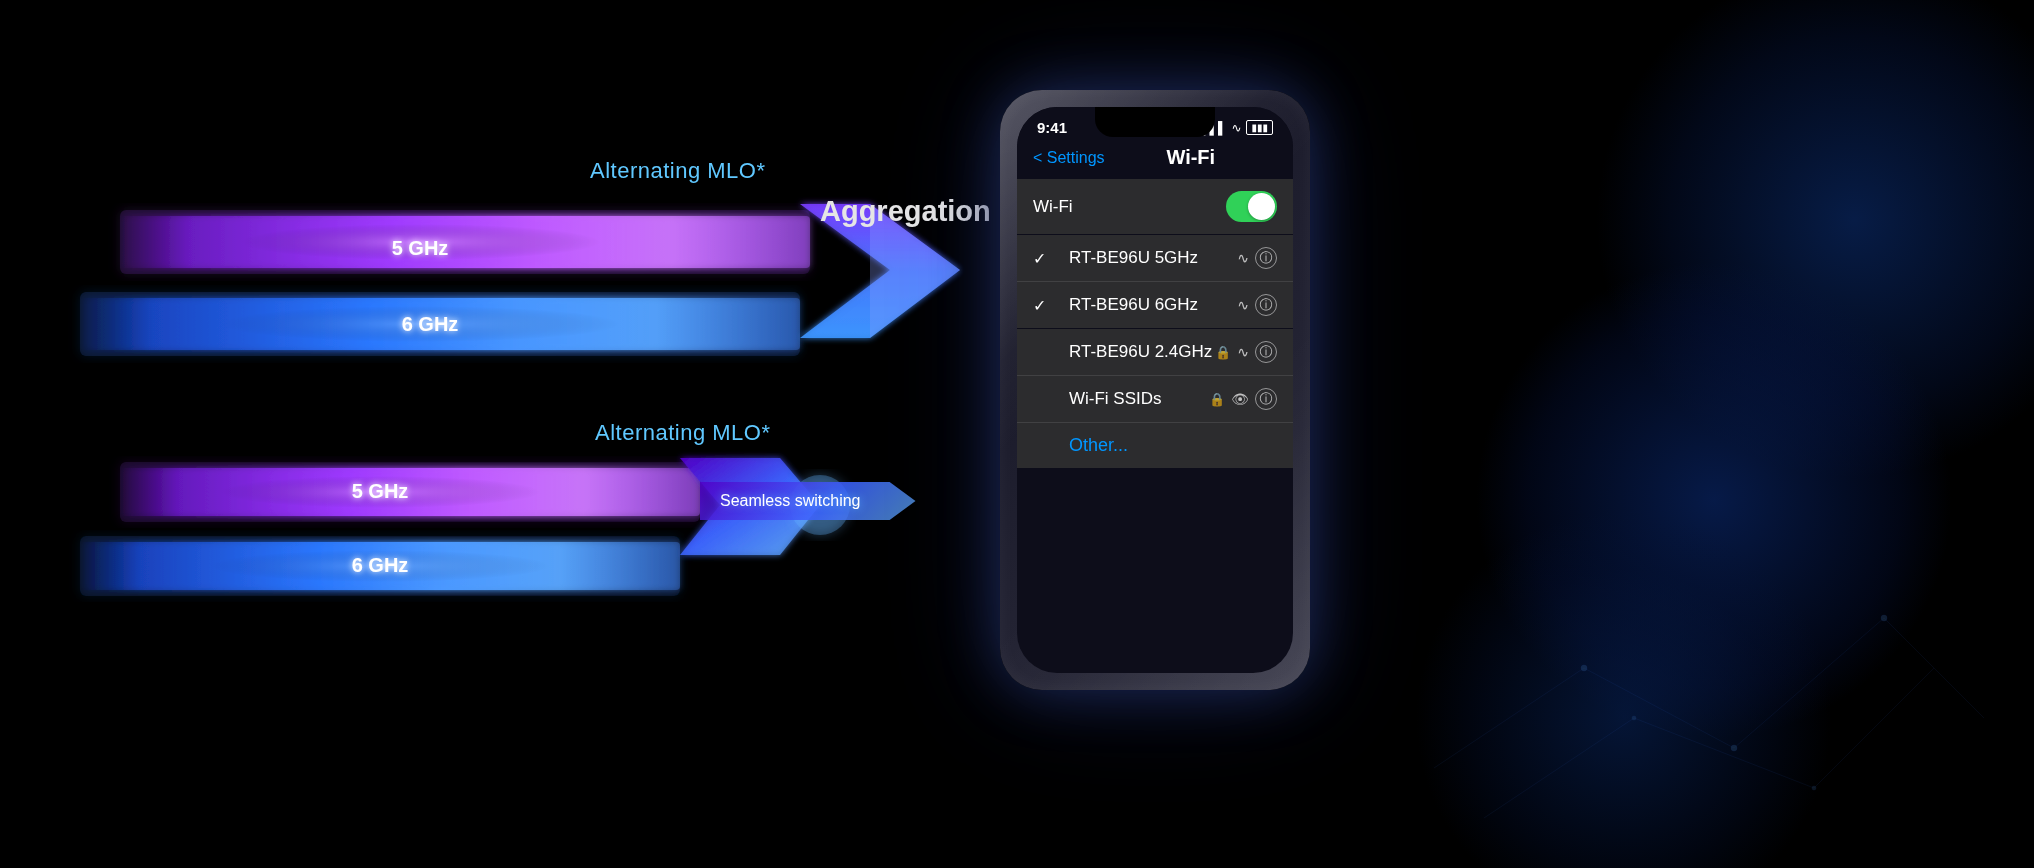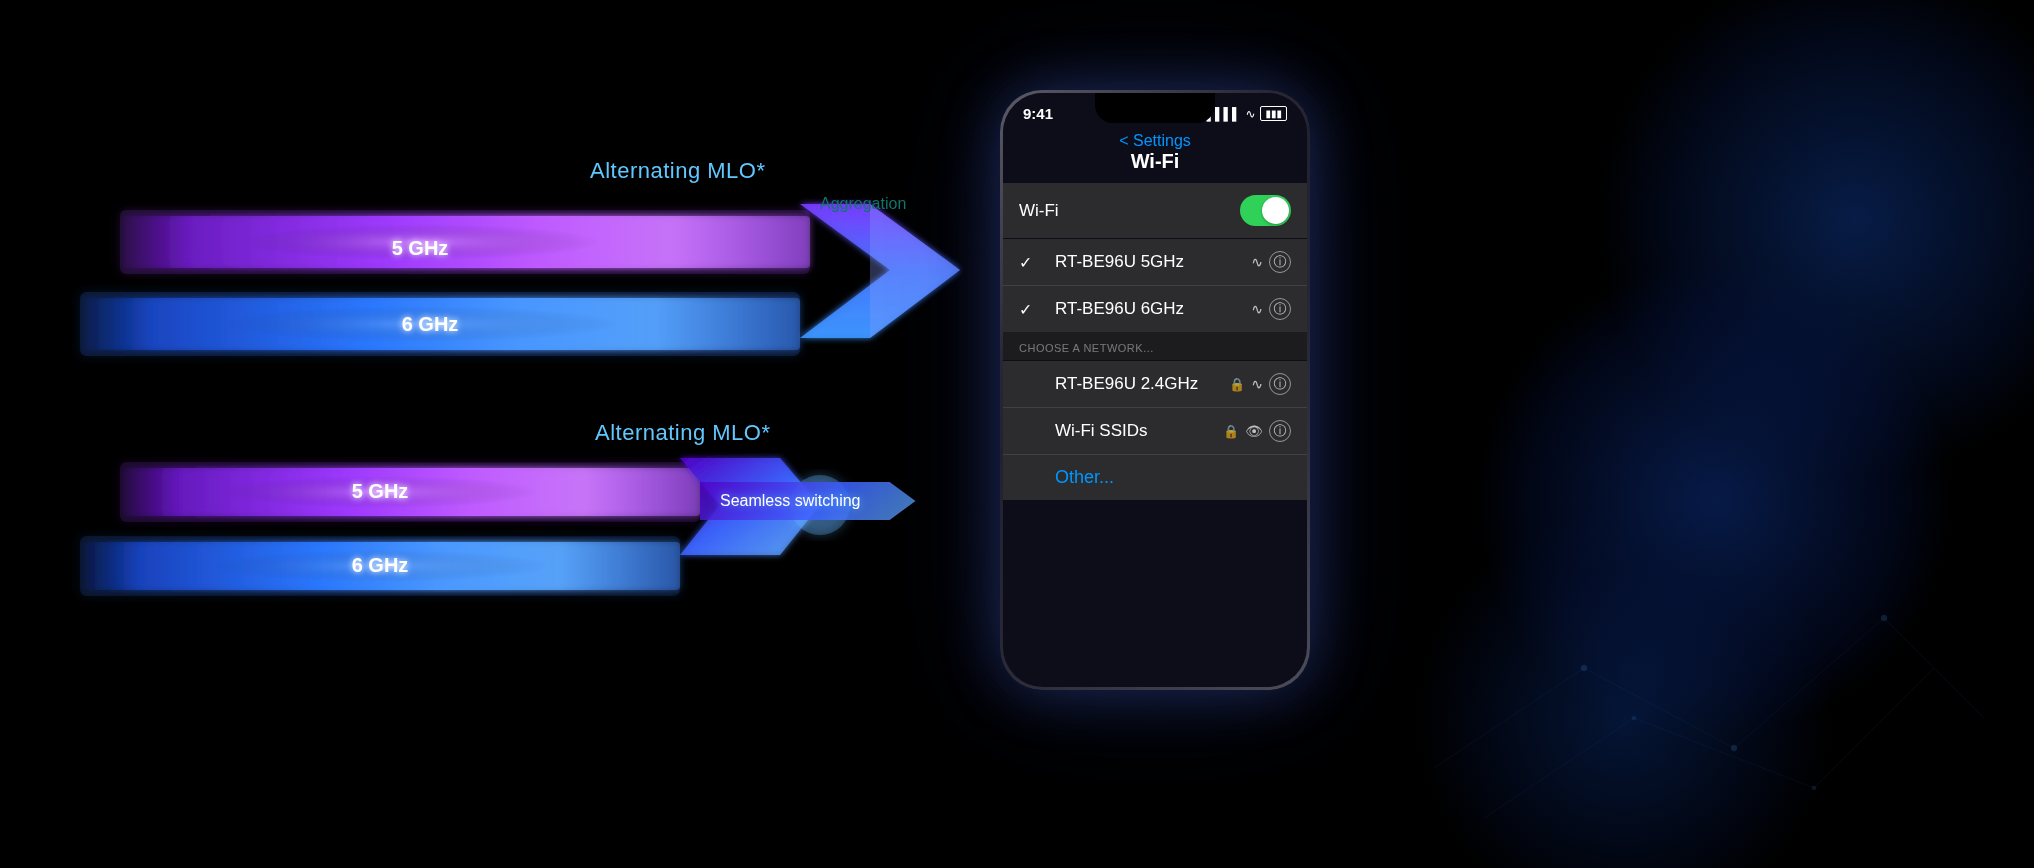--- a/index.html
+++ b/index.html
@@ -53,21 +53,21 @@
       height: 400px;
       opacity: 0.3;
       pointer-events: none;
     }
 
     .phone-outer {
       width: 310px;
       height: 600px;
       background: linear-gradient(135deg, #3a3a4a 0%, #1a1a2a 30%, #252535 70%, #3a3a4a 100%);
       border-radius: 42px;
-      padding: 3px;
+      padding: 17px;
       box-shadow: 
         0 0 60px rgba(80,120,255,0.3),
         0 0 120px rgba(60,80,200,0.2),
         inset 0 0 20px rgba(255,255,255,0.05),
         0 20px 60px rgba(0,0,0,0.8);
       position: relative;
     }
 
     
     .phone-outer::before {
@@ -109,21 +109,20 @@
       font-size: 12px;
     }
 
     
     .wifi-header {
       display: flex;
       align-items: center;
       justify-content: space-between;
       padding: 6px 16px 10px;
       background: #0d0d1a;
-      flex-direction: column;
     }
     .wifi-back {
       color: #0096ff;
       font-size: 16px;
     }
     .wifi-title {
       font-size: 20px;
       font-weight: 600;
       color: #fff;
     }
@@ -364,21 +363,21 @@
 
   <text x="380" y="567" text-anchor="middle" dominant-baseline="middle" font-size="20" font-weight="600" fill="#ffffff" filter="url(#glow)">6 GHz</text>
 
 </svg>
 
 <div style="position:absolute; left:590px; top:158px;">
   <span style="font-size:22px; font-weight:300; color:#60c8ff; letter-spacing:0.5px;">Alternating MLO*</span>
 </div>
 
 <div style="position:absolute; left:820px; top:195px;">
-  <span style="font-size:16px; font-weight:400; color:#0f766e;">Aggregation</span>
+  <span style="font-size:29px; font-weight:700; color:#e5e5e5;">Aggregation</span>
 </div>
 
 <div style="position:absolute; left:595px; top:420px;">
   <span style="font-size:22px; font-weight:400; color:#60c8ff; letter-spacing:0.5px;">Alternating MLO*</span>
 </div>
 
 <div style="position:absolute; left:700px; top:482px; background:linear-gradient(135deg, rgba(80,0,200,0.85) 0%, rgba(60,100,255,0.85) 60%, rgba(100,180,255,0.7) 100%); padding:10px 55px 10px 20px; clip-path:polygon(0 0, 88% 0, 100% 50%, 88% 100%, 0 100%); white-space:nowrap;">
   <span style="font-size:16px; font-weight:500; color:#fff; text-shadow:0 0 8px rgba(100,200,255,0.8);text-align:right;">Seamless switching</span>
 </div>
 
@@ -421,21 +420,20 @@
         <div class="network-item">
           <span class="network-check">✓</span>
           <span class="network-name">RT-BE96U 6GHz</span>
           <div class="network-icons">
             <span>∿</span>
             <div class="info-circle">ⓘ</div>
           </div>
         </div>
       </div>
 
-      <div class="choose-network-label">CHOOSE A NETWORK...</div>
 
       <div class="network-section">
 
         <div class="network-item">
           <span class="network-check" style="color:transparent;"> </span>
           <span class="network-name">RT-BE96U 2.4GHz</span>
           <div class="network-icons">
             <span class="lock-icon">🔒</span>
             <span>∿</span>
             <div class="info-circle">ⓘ</div>

